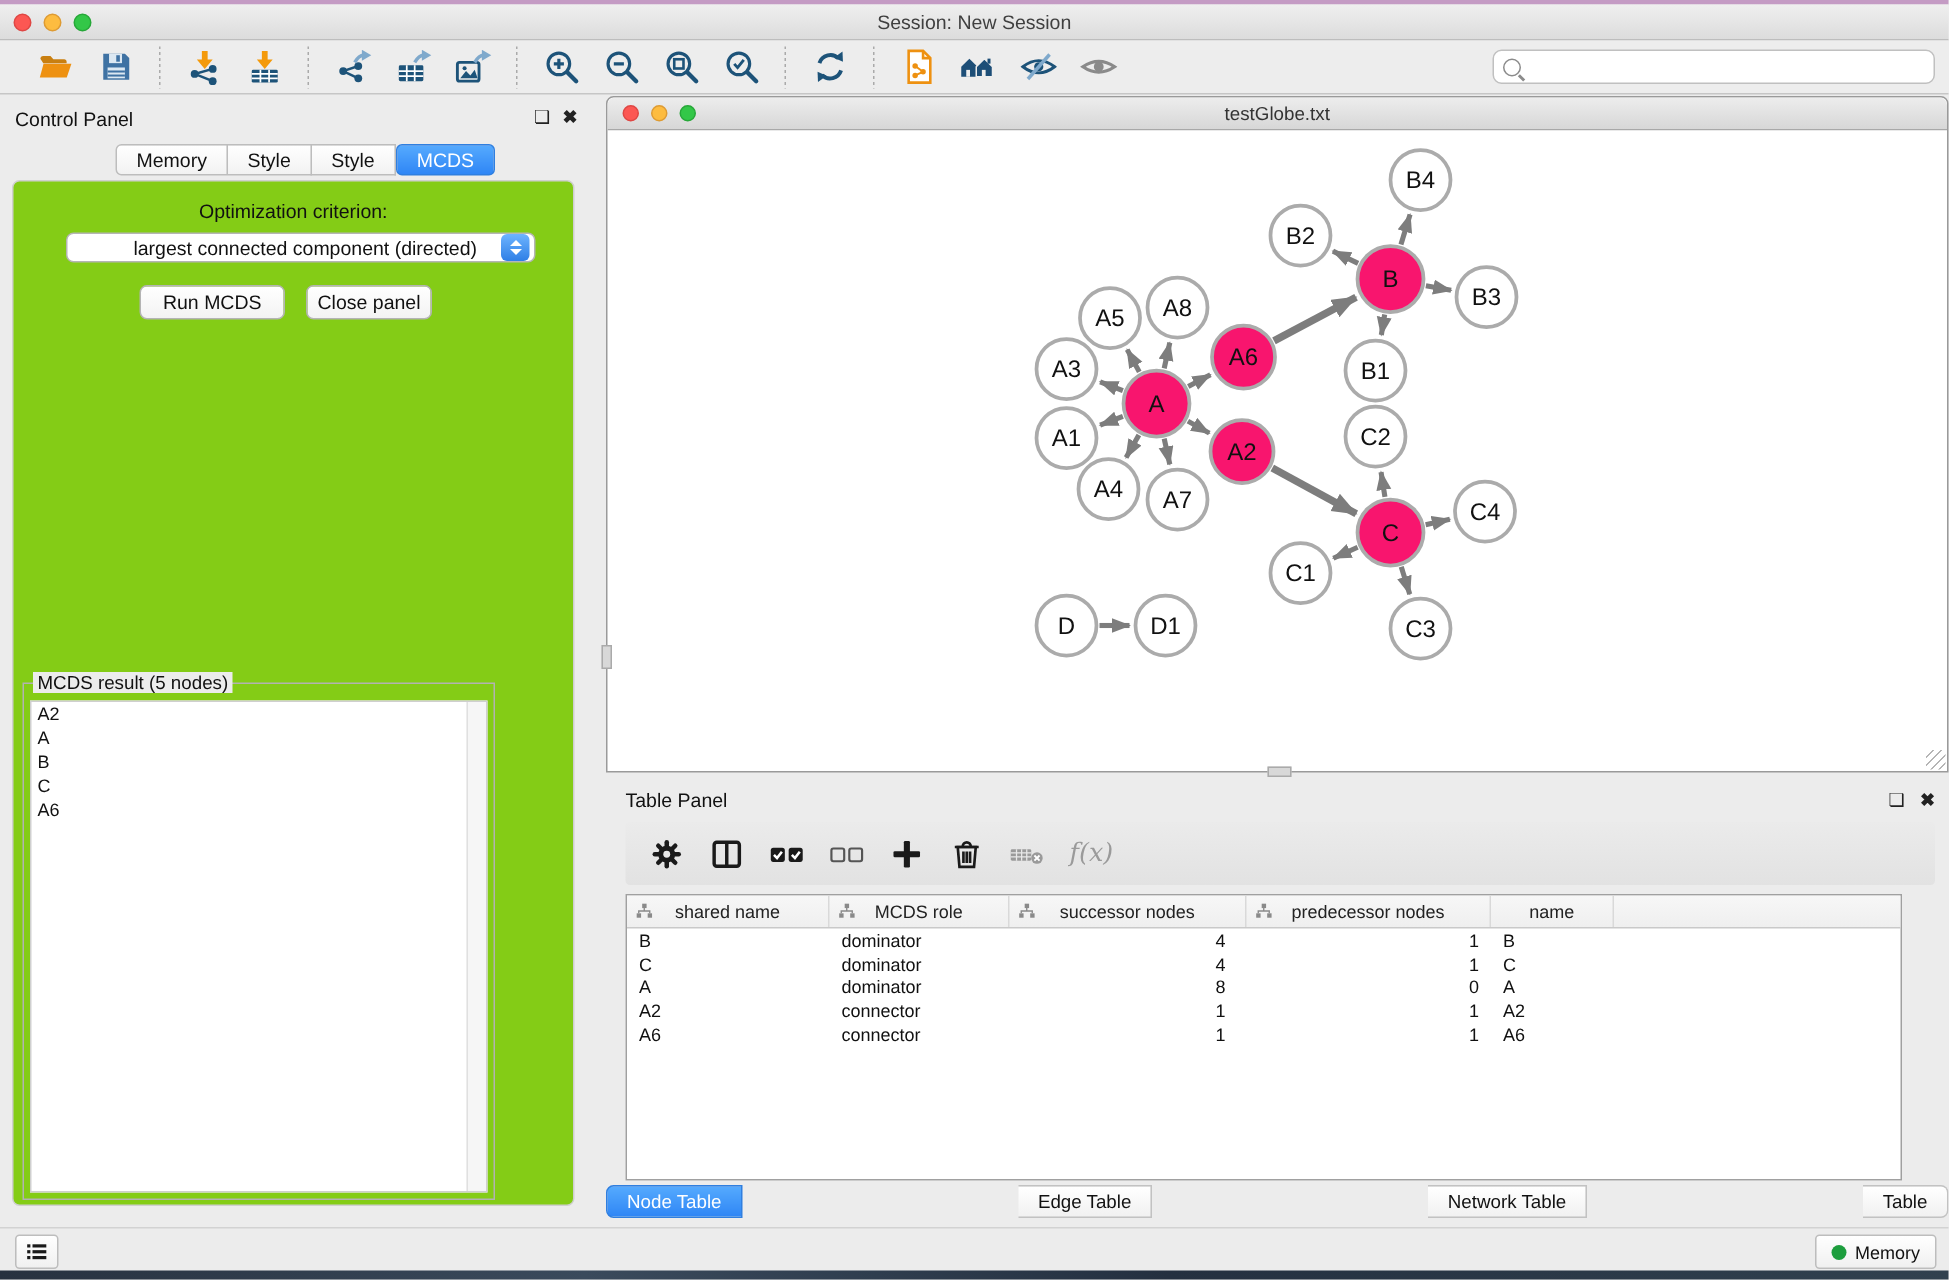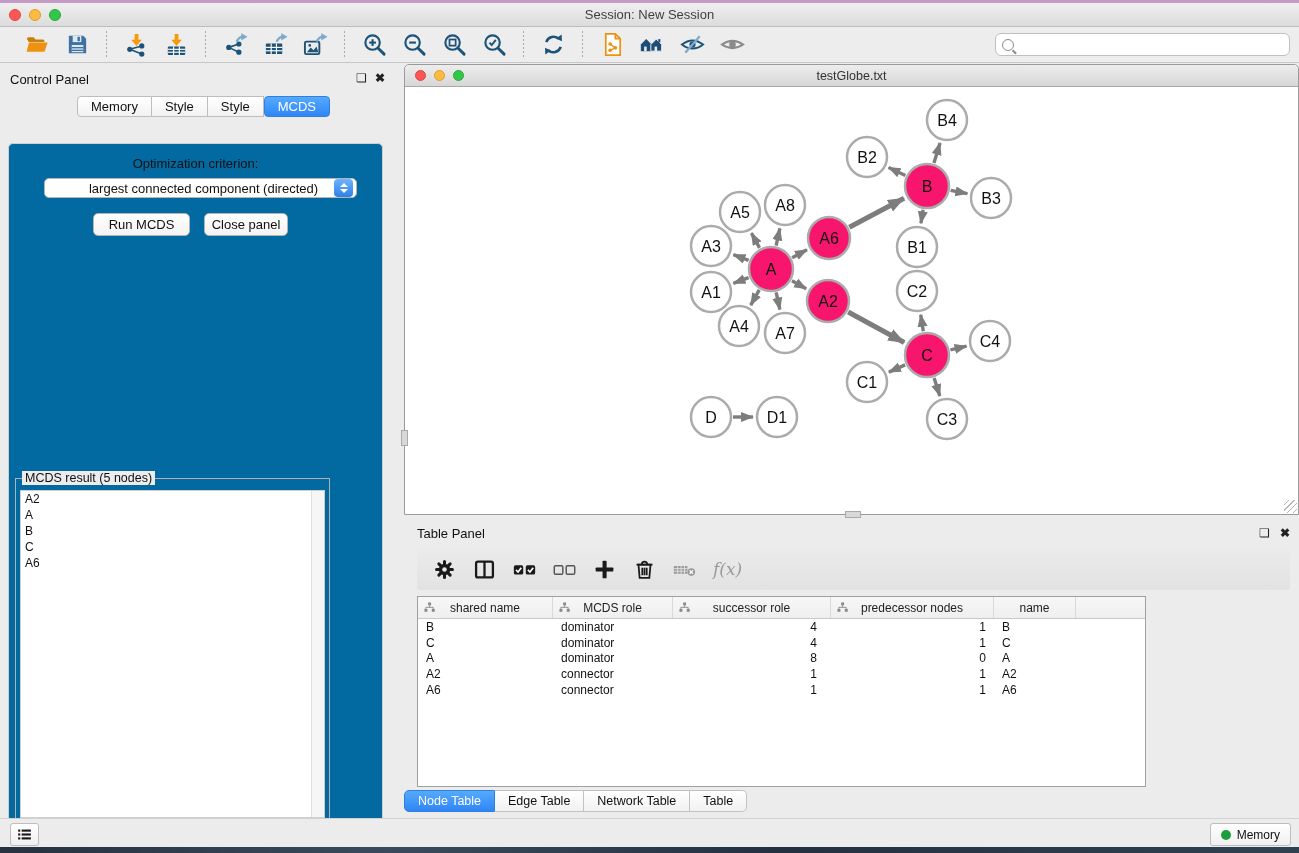--- a/index.html
+++ b/index.html
@@ -49,21 +49,21 @@
   .win-ctrl { position:absolute; font-size:12px; color:#222; cursor:default; line-height:12px; }
   #cp-float { left:356px; top:9px; } #cp-close { left:375px; top:9px; font-weight:bold; }
   #cp-tabs { position:absolute; left:77px; top:33px; height:21px; display:flex; }
   .cp-tab { height:21px; background:linear-gradient(#fff,#f2f2f2); border:1px solid #bdbdbd;
     border-left:none; font-size:13px; color:#111; display:flex; align-items:center;
     justify-content:center; padding:0 13px; }
   .cp-tab:first-child { border-left:1px solid #bdbdbd; border-radius:4px 0 0 4px; }
   .cp-tab.sel { background:linear-gradient(#55aafe,#2f86f5); color:#fff;
     border:1px solid #2f7fe0; border-radius:4px; }
   #cp-box { position:absolute; left:8px; top:57px; width:375px; height:684px;
-    background:#0369a1; border:1px solid #cfcfcf; border-radius:5px;margin-top:23px; }
+    background:#84cc16; border:1px solid #cfcfcf; border-radius:5px; }
   #opt-label { position:absolute; left:0; right:0; top:12px; text-align:center;
     font-size:13px; color:#111; }
   #opt-select { position:absolute; left:35px; top:34px; width:313px; height:20px;
     background:#fff; border:1px solid #b5b5b5; border-radius:5px;
     display:flex; align-items:center;padding-left:28px; }
   #opt-select .val { flex:1; text-align:center; font-size:13px; color:#111; }
   #opt-select .stepper { width:19px; height:18px; margin-right:3px; border-radius:4px;
     background:linear-gradient(#6db4fe,#2f7fe6); display:flex; flex-direction:column;
     align-items:center; justify-content:center; color:#fff; }
   .chev { width:0; height:0; border-left:4px solid transparent; border-right:4px solid transparent; }
@@ -106,32 +106,32 @@
   #table-panel { left:404px; top:520px; width:895px; height:298px; }
   #tp-title { position:absolute; left:13px; top:6px; }
   #tp-float { left:855px; top:7px; } #tp-close { left:876px; top:7px; font-weight:bold; }
   #tp-toolbar { position:absolute; left:13px; top:28px; width:873px; height:42px;
     background:linear-gradient(#ebebeb,#e2e2e2); border-radius:3px;
     display:flex; align-items:center; gap:17px; padding-left:16px; }
   .tp-btn { display:flex; align-items:center; justify-content:center; }
   .tp-btn svg { width:23px; height:23px; }
   #fx-label { font-family:"DejaVu Serif", serif; font-style:italic; font-size:17px;
     color:#9a9a9a; }
-  #tp-table { position:absolute; left:13px; top:76px; width:729px; height:191px;
+  #tp-table { position:absolute; left:13px; top:76px; width:851px; height:191px;
     background:#fff; border:1px solid #a0a0a0; overflow:hidden; }
   #tp-header { display:flex; height:22px; background:linear-gradient(#f7f7f7,#efefef);
     border-bottom:1px solid #c9c9c9; }
   .th { position:relative; display:flex; align-items:center; justify-content:center;
     font-size:12px; color:#222; border-right:1px solid #d9d9d9; }
   .th svg { position:absolute; left:6px; width:11px; height:11px; }
   .tr { display:flex; height:15.8px; align-items:center; }
   .td { font-size:12px; color:#111; white-space:nowrap; overflow:hidden; }
   .td.l { padding-left:8px; } .td.r { text-align:right; }
   #tp-tabs { position:absolute; left:0; right:0; top:270px; display:flex;
-    justify-content:flex-start; }
+    justify-content:space-between; }
   .tp-tab { height:22px; background:linear-gradient(#fff,#f1f1f1); border:1px solid #c2c2c2;
     border-left:none; font-size:12.5px; color:#111; display:flex; align-items:center;
     padding:0 13px; }
   .tp-tab:first-child { border-left:1px solid #c2c2c2; border-radius:5px 0 0 5px; }
   .tp-tab:last-child { border-radius:0 5px 5px 0; }
   .tp-tab.sel { background:linear-gradient(#55aafe,#2f86f5); color:#fff;
     border-color:#2f7fe0; }
 
   
   #statusbar { left:0; top:818px; width:1299px; height:29px; background:#ececec;
@@ -615,21 +615,21 @@
         </div>
         <div class="th" style="width: 158px;">
           <svg viewBox="0 0 12 12">
             <g fill="#8a8a8a">
               <rect x="4.5" y="0.5" width="3.2" height="3.2"></rect>
               <rect x="0.5" y="7.5" width="3.2" height="3.2"></rect>
               <rect x="8.5" y="7.5" width="3.2" height="3.2"></rect>
             </g>
             <path d="M6 3.7v2.1M2 7.5V5.8h8v1.7" fill="none" stroke="#8a8a8a" stroke-width="1"></path>
           </svg>
-          <span>successor role</span>
+          <span>successor nodes</span>
         </div>
         <div class="th" style="width: 163px;">
           <svg viewBox="0 0 12 12">
             <g fill="#8a8a8a">
               <rect x="4.5" y="0.5" width="3.2" height="3.2"></rect>
               <rect x="0.5" y="7.5" width="3.2" height="3.2"></rect>
               <rect x="8.5" y="7.5" width="3.2" height="3.2"></rect>
             </g>
             <path d="M6 3.7v2.1M2 7.5V5.8h8v1.7" fill="none" stroke="#8a8a8a" stroke-width="1"></path>
           </svg>

